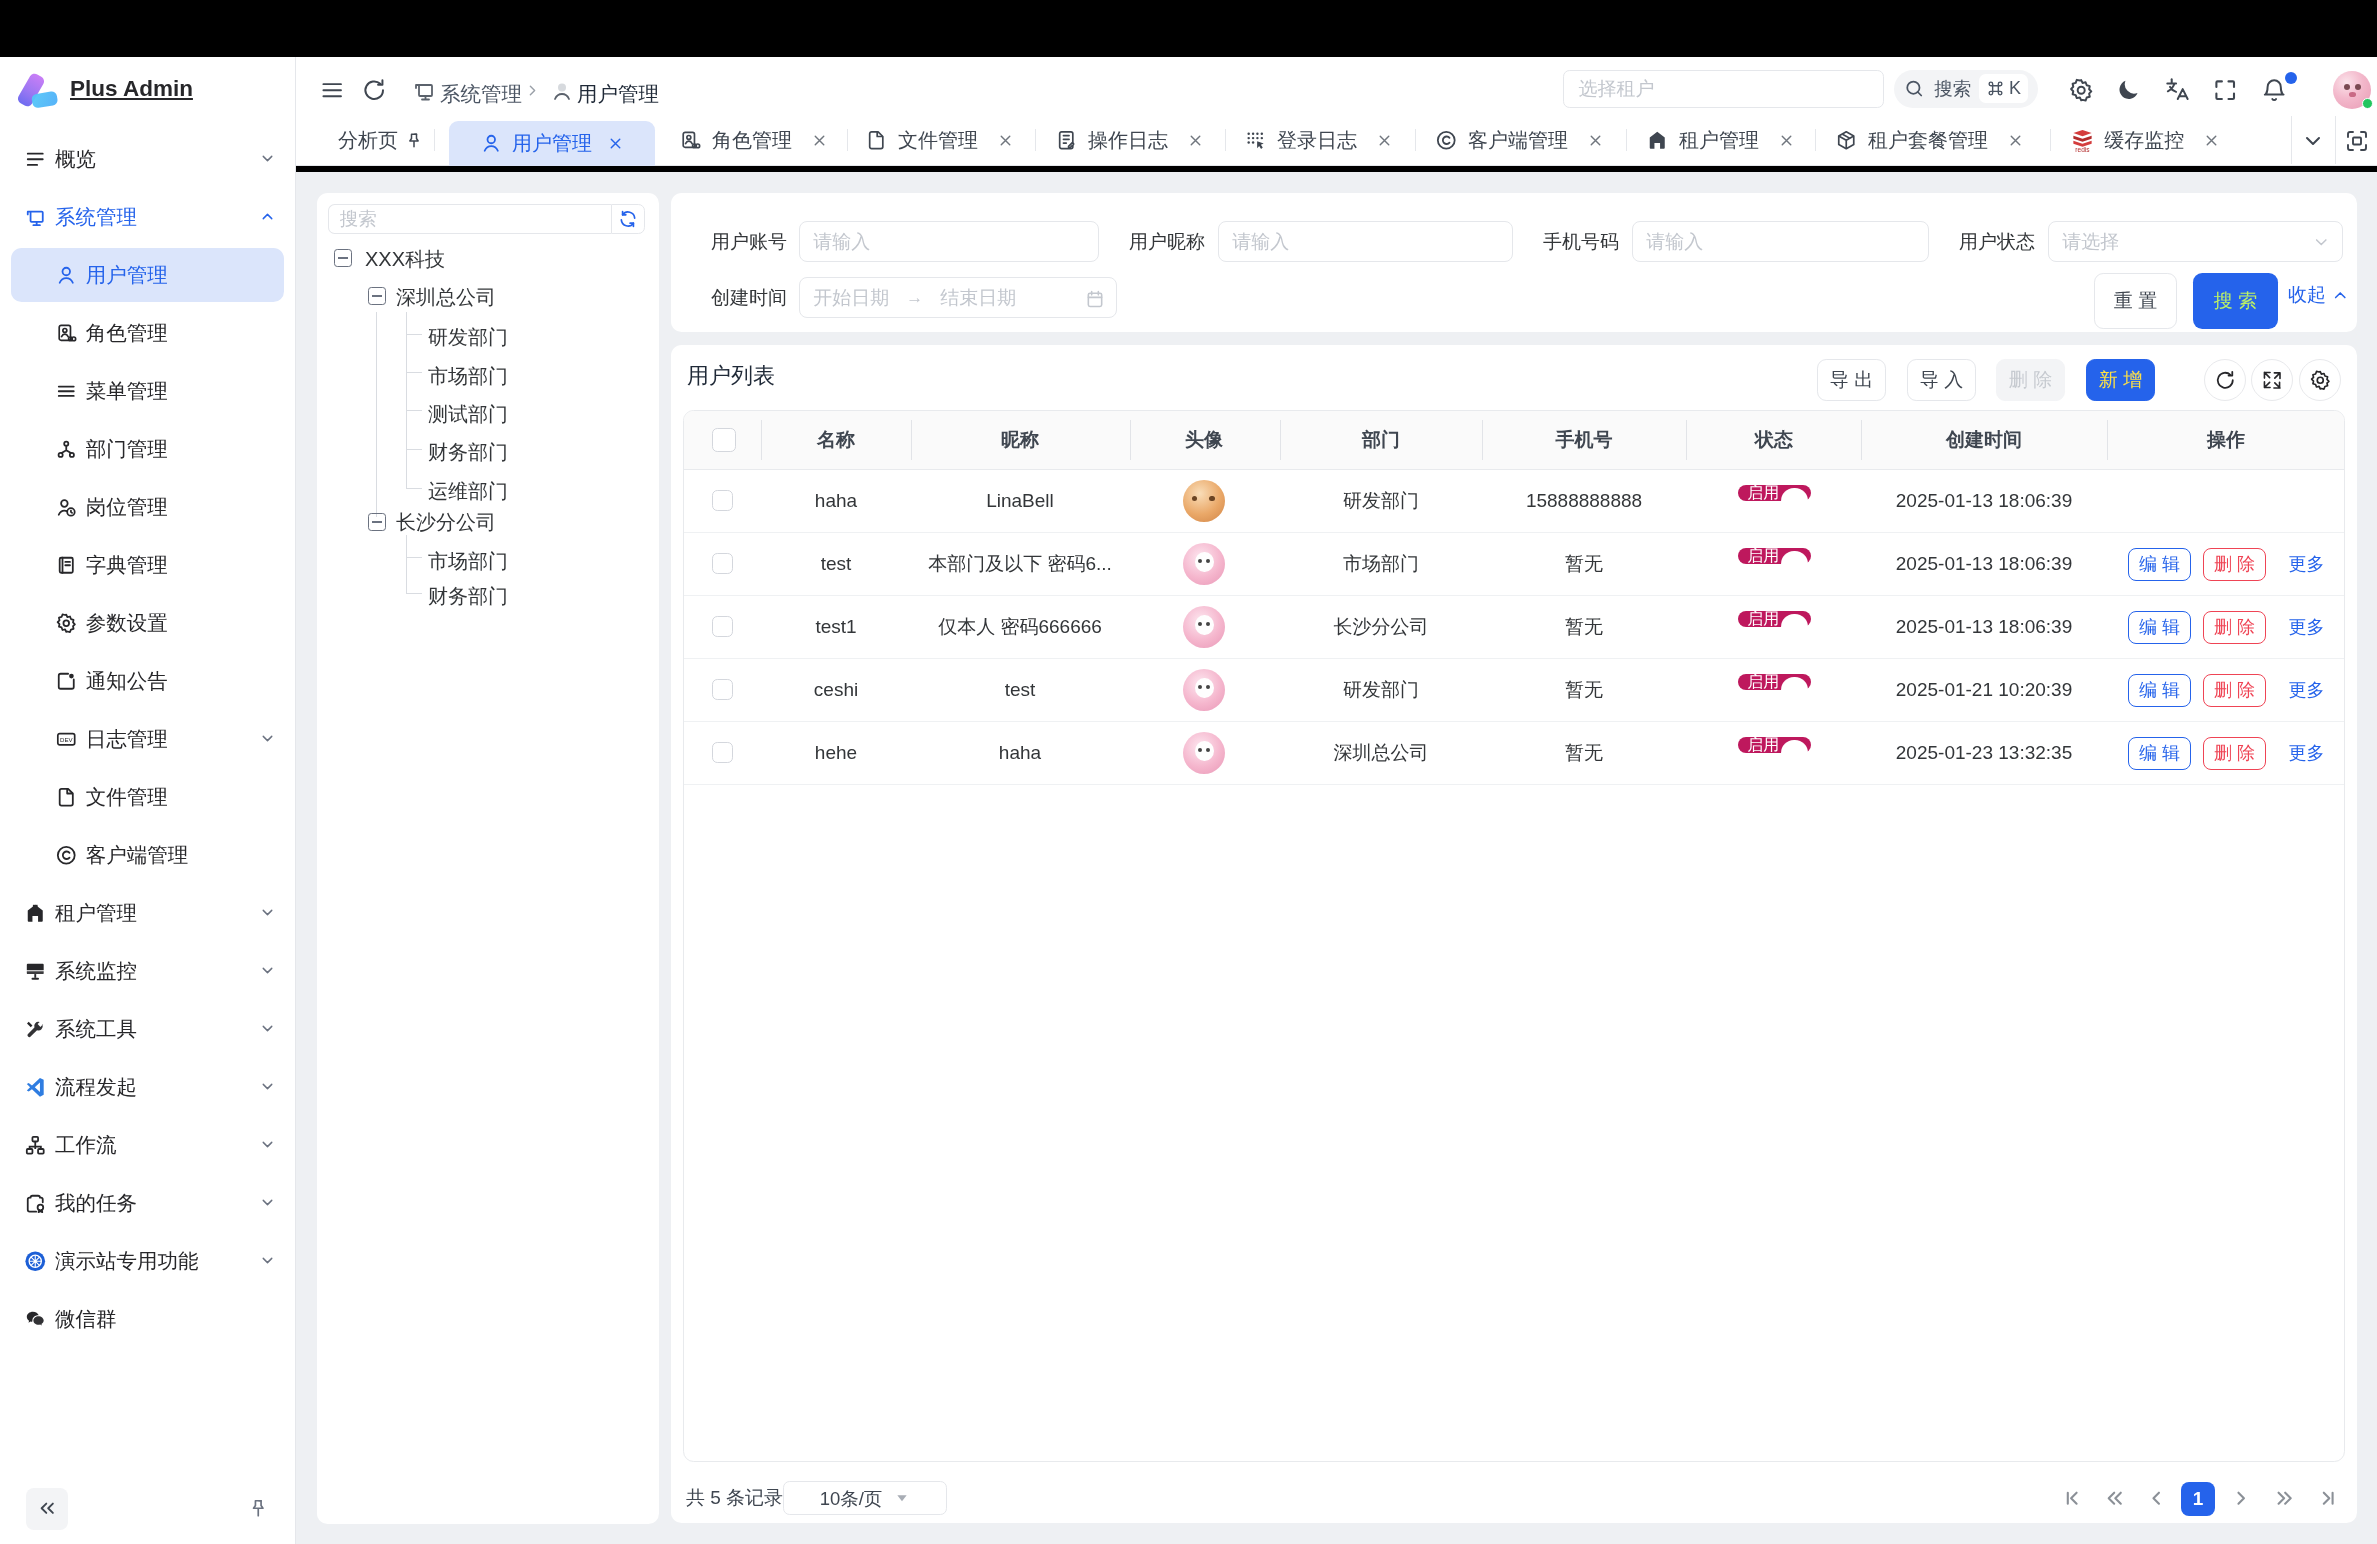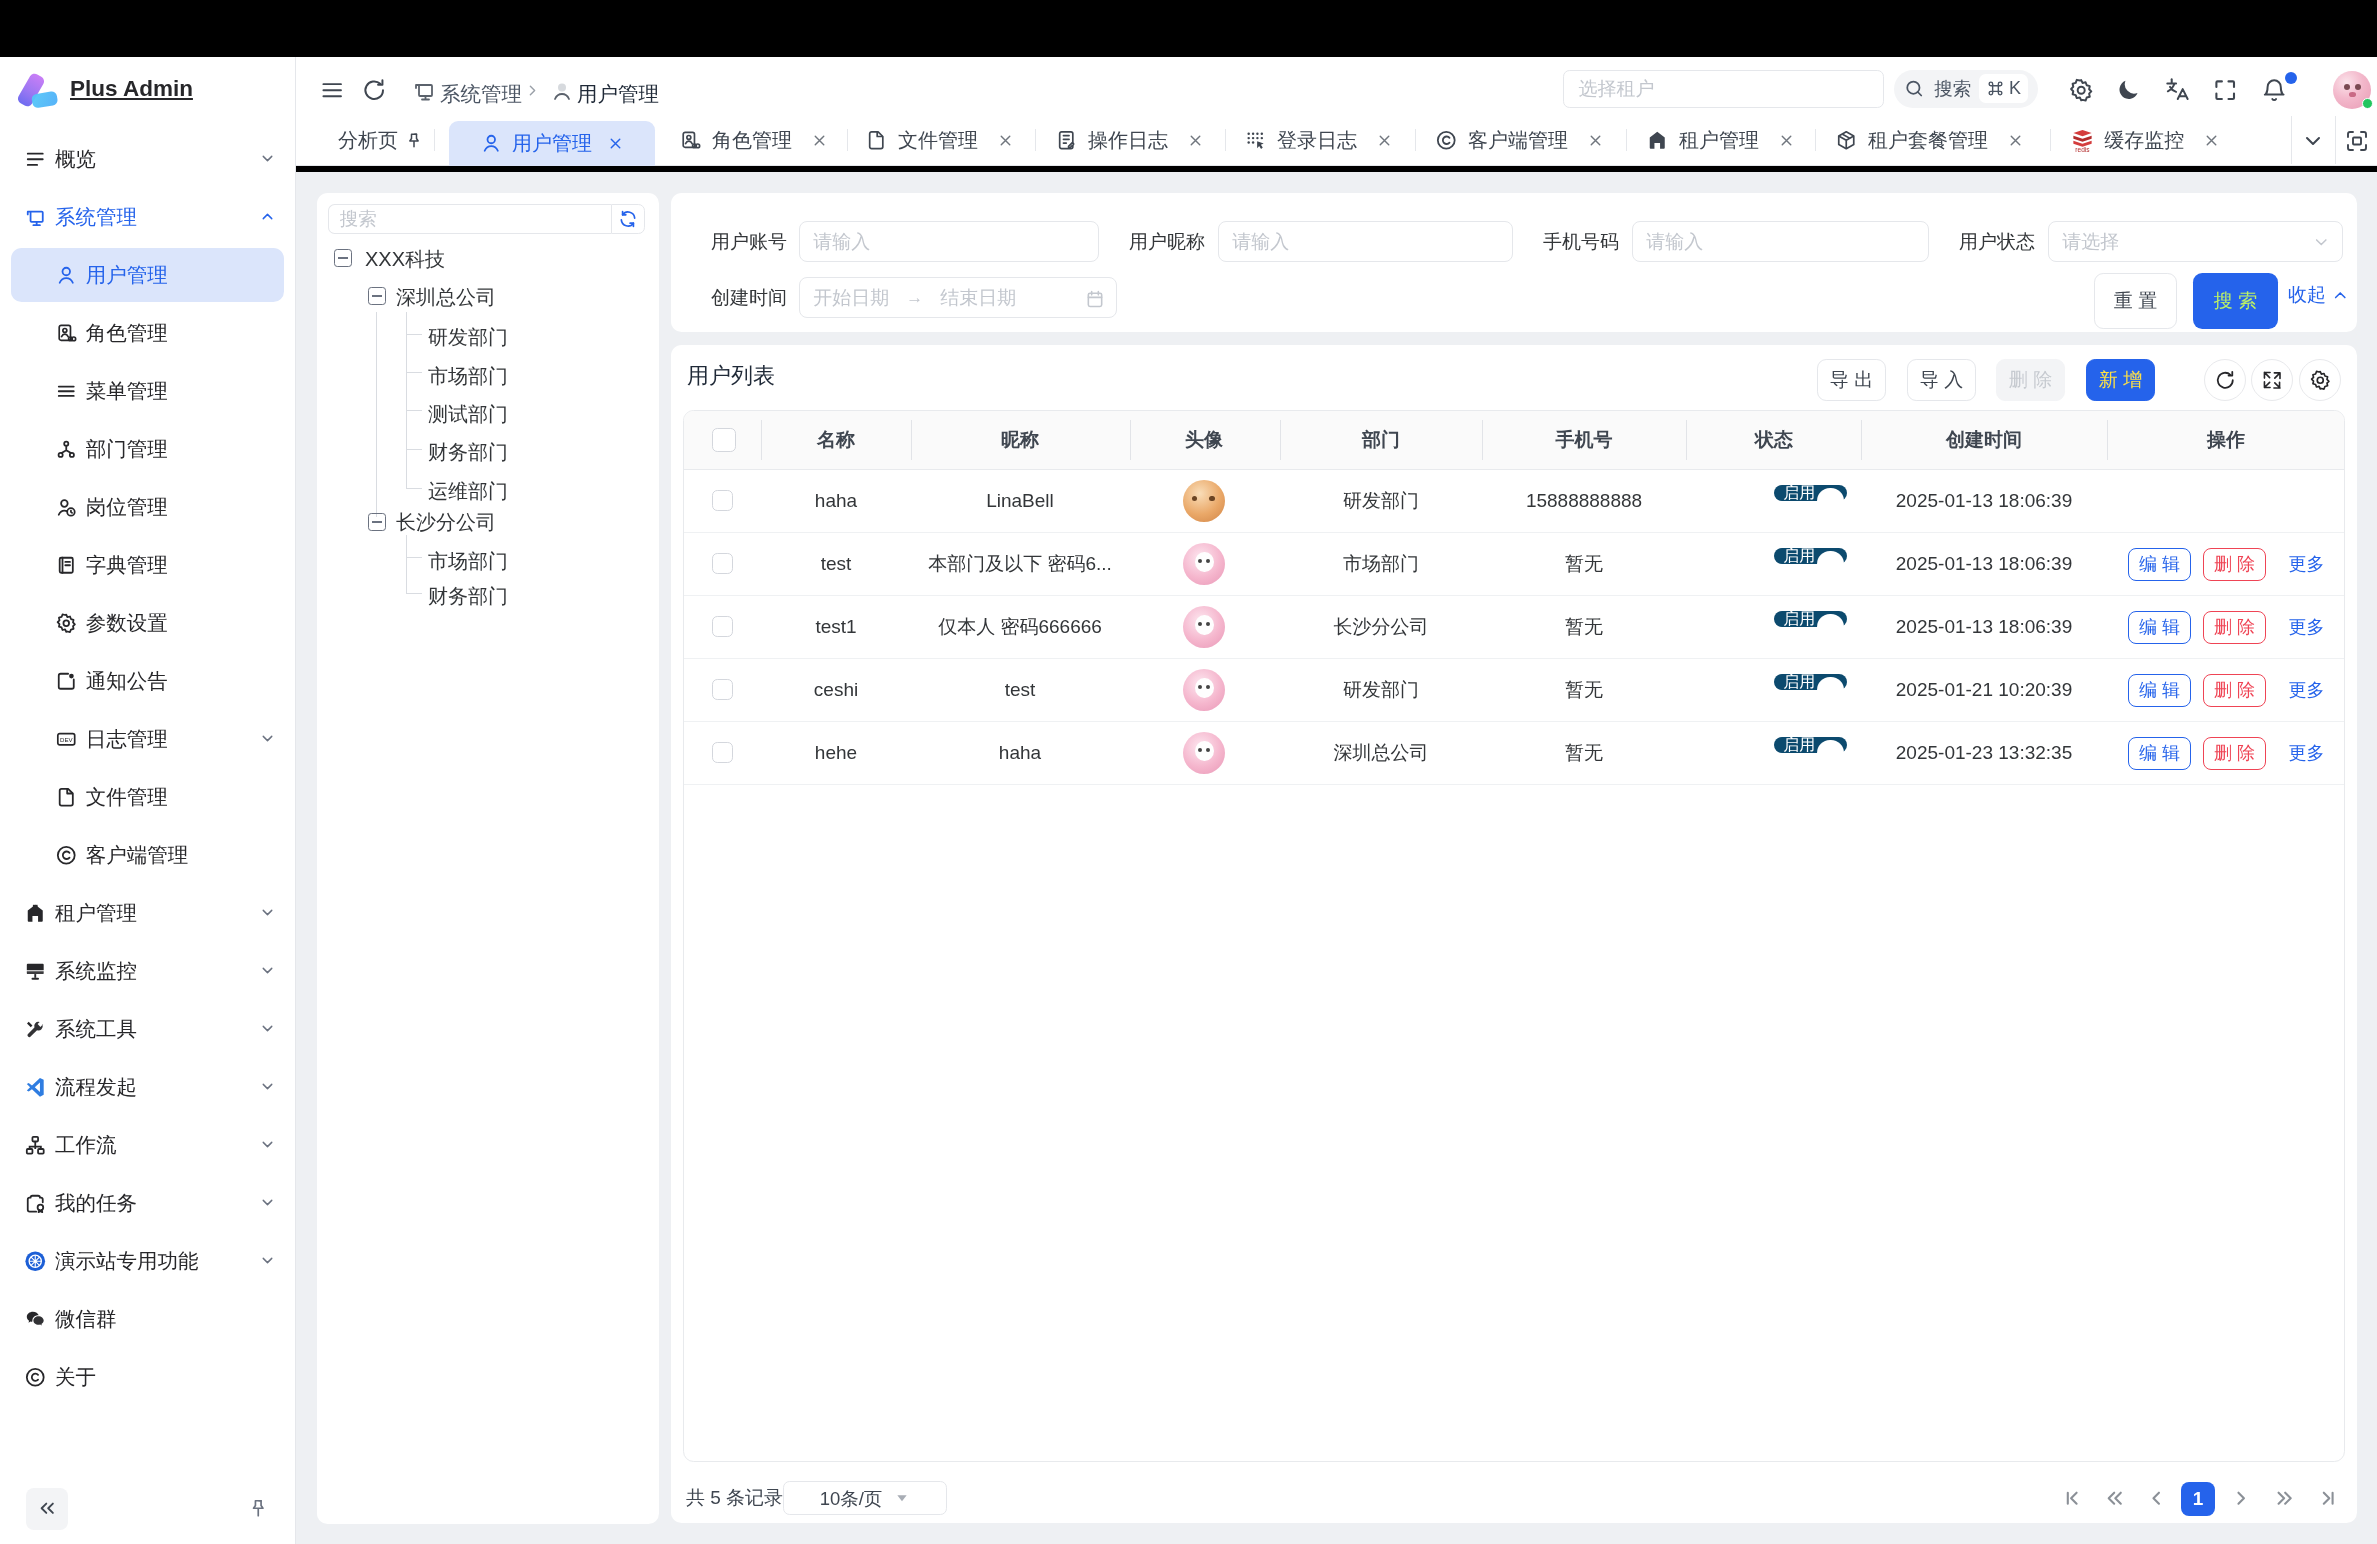--- a/index.html
+++ b/index.html
@@ -47,21 +47,21 @@
 .tbtn { position:absolute; top:14px; height:42px; width:69px; border-radius:9.2px; border:1.3px solid #e5e7eb; background:#fff; color:#3f4650; font-size:19px; display:flex; align-items:center; justify-content:center; }
 .cbtn { position:absolute; top:14px; width:42px; height:42px; border-radius:50%; border:1.3px solid #e8e9ec; display:flex; align-items:center; justify-content:center; }
 #tblbox { position:absolute; left:12px; top:65px; width:1662px; height:1052px; border:1.3px solid #e8eaed; border-radius:10.6px; overflow:hidden; background:#fff; }
 .trow { position:relative; height:63px; border-bottom:1.3px solid #eff1f3; }
 #thead { position:relative; height:59px; border-bottom:1.3px solid #e8eaed; background:#fafafa; }
 .cell { position:absolute; top:50%; transform:translate(-50%,-50%); font-size:19px; color:#333639; white-space:nowrap; }
 #thead .cell { font-weight:bold; color:#3f4650; }
 .hdiv { position:absolute; top:50%; margin-top:-20px; width:1.3px; height:40px; background:#e2e4e8; }
 .ckb { position:absolute; left:28px; top:50%; margin-top:-10.6px; width:21px; height:21px; border:1.3px solid #d4d7dd; border-radius:5.3px; background:#fff; }
 .av { position:absolute; left:499px; top:50%; margin-top:-21px; width:42px; height:42px; border-radius:50%; }
-.toggle { position:absolute; left:1090px; top:50%; margin-top:-16px; width:73px; height:16px; border-radius:16px; background:#0c4a6e; }
+.toggle { position:absolute; left:1054px; top:50%; margin-top:-16px; width:73px; height:16px; border-radius:16px; background:#be185d; }
 .toggle::after { content:""; position:absolute; right:3.3px; top:2.6px; width:26.4px; height:26.4px; border-radius:50%; background:#fff; }
 .toggle span { position:absolute; left:9.2px; top:50%; transform:translateY(-50%); color:#fff; font-size:16px; }
 .abtn { position:absolute; top:50%; margin-top:-16.5px; height:33px; border-radius:8px; display:flex; align-items:center; justify-content:center; font-size:18px; }
 .abtn.edit { left:1444px; width:63px; border:1.3px solid #2563eb; color:#2563eb; }
 .abtn.del { left:1519px; width:63px; border:1.3px solid #ef4455; color:#ef4455; }
 .abtn.more { left:1592px; width:61px; color:#2563eb; }
 
 .tnode { position:absolute; font-size:20px; color:#333639; white-space:nowrap; }
 .minusbox { position:absolute; width:18px; height:18px; border:1.3px solid #6b7280; border-radius:3.3px; }
 .minusbox::after { content:""; position:absolute; left:3.3px; right:3.3px; top:50%; margin-top:-0.7px; height:1.3px; background:#6b7280; }
@@ -195,24 +195,20 @@
           <circle cx="12" cy="12" r="10.5" fill="#1d5fd6"></circle>
           <circle cx="12" cy="12" r="6.5" fill="none" stroke="#fff" stroke-width="1.4"></circle>
           <path d="M12 5.5v13M5.5 12h13M7.5 7.5l9 9M16.5 7.5l-9 9" stroke="#fff" stroke-width="1.2"></path>
         </svg>演示站专用功能<svg class="chev" width="17" height="17" viewBox="0 0 24 24" fill="none" stroke="#6b7280" stroke-width="2" stroke-linecap="round" stroke-linejoin="round">
           <path d="M6 9l6 6 6-6"></path>
         </svg></div>
     <div class="mi"><svg class="ic" viewBox="0 0 24 24" fill="currentColor" stroke="none">
           <path d="M9.5 4C5.9 4 3 6.4 3 9.4c0 1.7.9 3.2 2.4 4.2l-.6 2 2.2-1.1c.5.1 1 .2 1.5.2h.3A5.2 5.2 0 0 1 9 13c0-2.9 2.8-5.2 6.2-5.2h.5C15 5.6 12.5 4 9.5 4Z"></path>
           <path d="M21 13.3c0-2.5-2.5-4.6-5.5-4.6S10 10.8 10 13.3s2.5 4.6 5.5 4.6c.6 0 1.2-.1 1.7-.2l1.9 1-.5-1.7c1.4-.9 2.4-2.2 2.4-3.7Z" opacity="0.95"></path>
         </svg>微信群</div>
-    <div class="mi"><svg class="ic" viewBox="0 0 24 24" fill="none" stroke="currentColor" stroke-width="1.9" stroke-linecap="round">
-          <circle cx="12" cy="12" r="9"></circle>
-          <path d="M15 9.5a3.8 3.8 0 1 0 0 5"></path>
-        </svg>关于</div>
   </div>
   <div class="sbot-l">
       <svg width="22.5" height="22.5" viewBox="0 0 24 24" fill="none" stroke="#3f4650" stroke-width="2" stroke-linecap="round" stroke-linejoin="round">
         <path d="M11 17l-5-5 5-5M18 17l-5-5 5-5"></path>
       </svg>
     </div>
   <div class="sbot-r">
       <svg width="22.5" height="22.5" viewBox="0 0 24 24" fill="none" stroke="#6b7280" stroke-width="1.8" stroke-linecap="round" stroke-linejoin="round">
         <path d="M9 4h6v5l2 3H7l2-3V4zM12 12v8"></path>
         <path d="M15 4h-2"></path>

